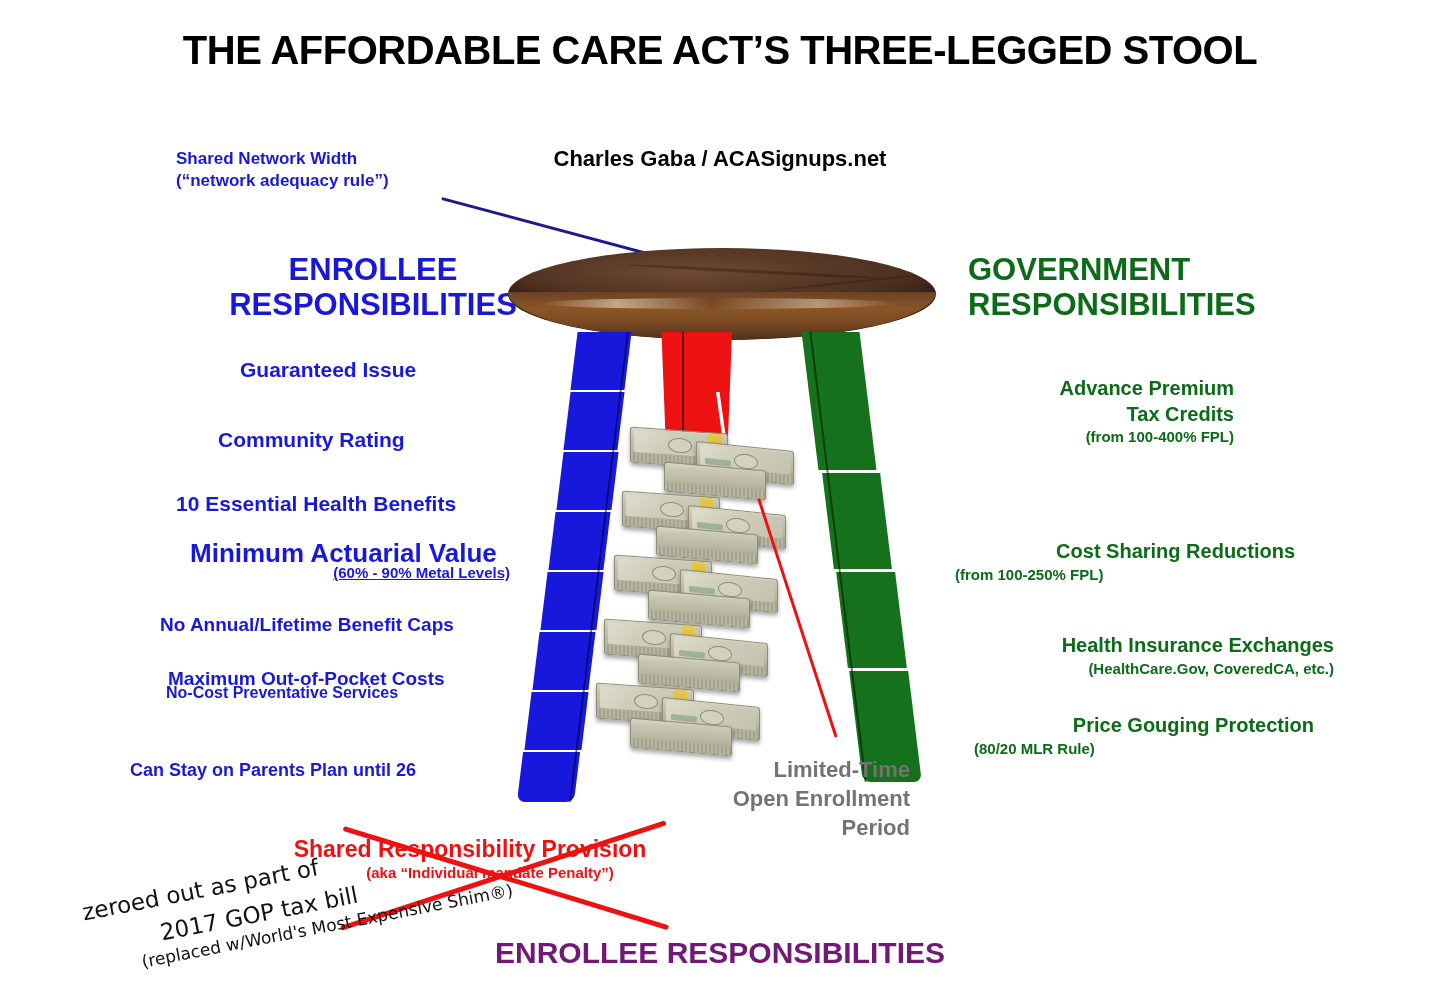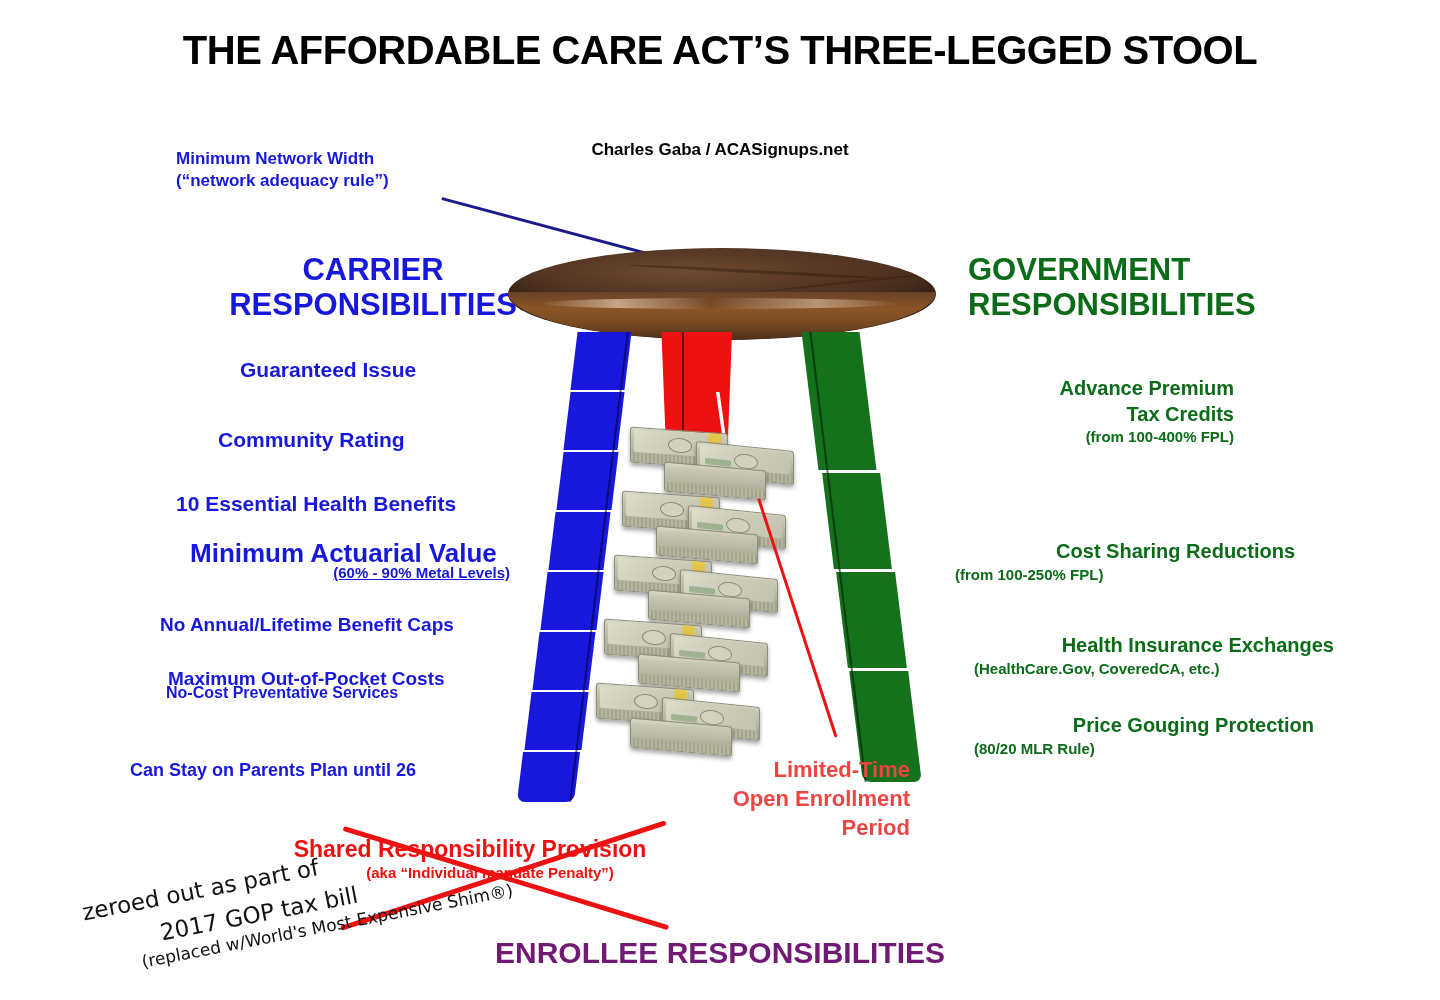--- a/index.html
+++ b/index.html
@@ -11,39 +11,39 @@
   }
   #stage{position:absolute;left:0;top:0;width:1440px;height:1000px;}
   .abs{position:absolute;}
 
   
   #page-title{
     left:0;top:28px;width:1440px;text-align:center;
     font-size:40px;font-weight:bold;letter-spacing:-0.5px;color:#000;
   }
   #byline{
-    left:0;top:140px;width:1440px;text-align:center;
-    font-size:17px;font-weight:bold;color:#000;
+    left:0;top:146px;width:1440px;text-align:center;
+    font-size:22px;font-weight:bold;color:#000;
   }
 
   
   .col-head{font-size:31px;font-weight:bold;line-height:1.13;}
   #carrier-head{left:228px;top:252px;width:290px;text-align:center;color:#1818DC;}
   #gov-head{left:968px;top:252px;width:330px;text-align:left;color:#0C6B18;}
 
   
   .blue-item{color:#1818DC;font-weight:bold;text-align:left;}
   .blue-sub{color:#1818DC;font-weight:bold;text-align:right;font-size:15px;}
 
   
   .green-item{color:#0C6B18;font-weight:bold;text-align:right;}
   .green-sub{color:#0C6B18;font-weight:bold;text-align:left;font-size:15px;}
 
   
-  .red-item{color:#ef4444;font-weight:bold;}
+  .red-item{color:#737373;font-weight:bold;}
 
   #limited-time{left:700px;top:755px;width:210px;text-align:right;font-size:22px;line-height:1.32;}
   #enrollee-head{left:470px;top:936px;width:500px;text-align:center;font-size:30px;font-weight:bold;color:#701a75;}
 
   #shared-resp{left:260px;top:836px;width:420px;text-align:center;font-size:23px;font-weight:bold;color:#EE1111;}
   #shared-resp-sub{left:300px;top:864px;width:380px;text-align:center;font-size:15px;font-weight:bold;color:#EE1111;}
 
   
   .xline{background:#EE1111;transform-origin:0 0;height:5px;border-radius:3px;}
 
@@ -119,28 +119,28 @@
 </style>
 </head>
 <body>
 
 <div id="stage">
 
   <div class="abs" id="page-title">THE AFFORDABLE CARE ACT’S THREE-LEGGED STOOL</div>
   <div class="abs" id="byline">Charles Gaba / ACASignups.net</div>
 
   <div class="abs" style="left:176px;top:148px;width:270px;text-align:left;color:#1818DC;font-size:17px;font-weight:bold;line-height:1.3;">
-    <div>Minimum Network Width</div>
+    <div>Shared Network Width</div>
     <div>(“network adequacy rule”)</div>
   </div>
 
   <div class="abs pointer" style="left:442px;top:197px;width:259px;height:3px;background:#1a1a8c;transform:rotate(15deg);"></div>
 
   <div class="abs col-head" id="carrier-head">
-    <div>CARRIER</div>
+    <div>ENROLLEE</div>
     <div>RESPONSIBILITIES</div>
   </div>
   <div class="abs col-head" id="gov-head">
     <div>GOVERNMENT</div>
     <div>RESPONSIBILITIES</div>
   </div>
 
   <div class="abs" id="seat">
     <div class="abs" id="seat-grain1"></div>
     <div class="abs" id="seat-grain2"></div>
@@ -327,21 +327,21 @@
   <div class="abs green-item" style="left:955px;top:540px;width:340px;font-size:20px;">
     <span>Cost Sharing Reductions</span>
   </div>
   <div class="abs green-sub" style="left:955px;top:566px;width:340px;">
     <span>(from 100-250% FPL)</span>
   </div>
 
   <div class="abs green-item" style="left:974px;top:634px;width:360px;font-size:20px;">
     <span>Health Insurance Exchanges</span>
   </div>
-  <div class="abs green-sub" style="left:974px;top:660px;width:360px;">
+  <div class="abs green-sub" style="left:974px;top:660px;width:360px;text-align:right;">
     <span>(HealthCare.Gov, CoveredCA, etc.)</span>
   </div>
 
   <div class="abs green-item" style="left:974px;top:714px;width:340px;font-size:20px;">
     <span>Price Gouging Protection</span>
   </div>
   <div class="abs green-sub" style="left:974px;top:740px;width:340px;">
     <span>(80/20 MLR Rule)</span>
   </div>
 

